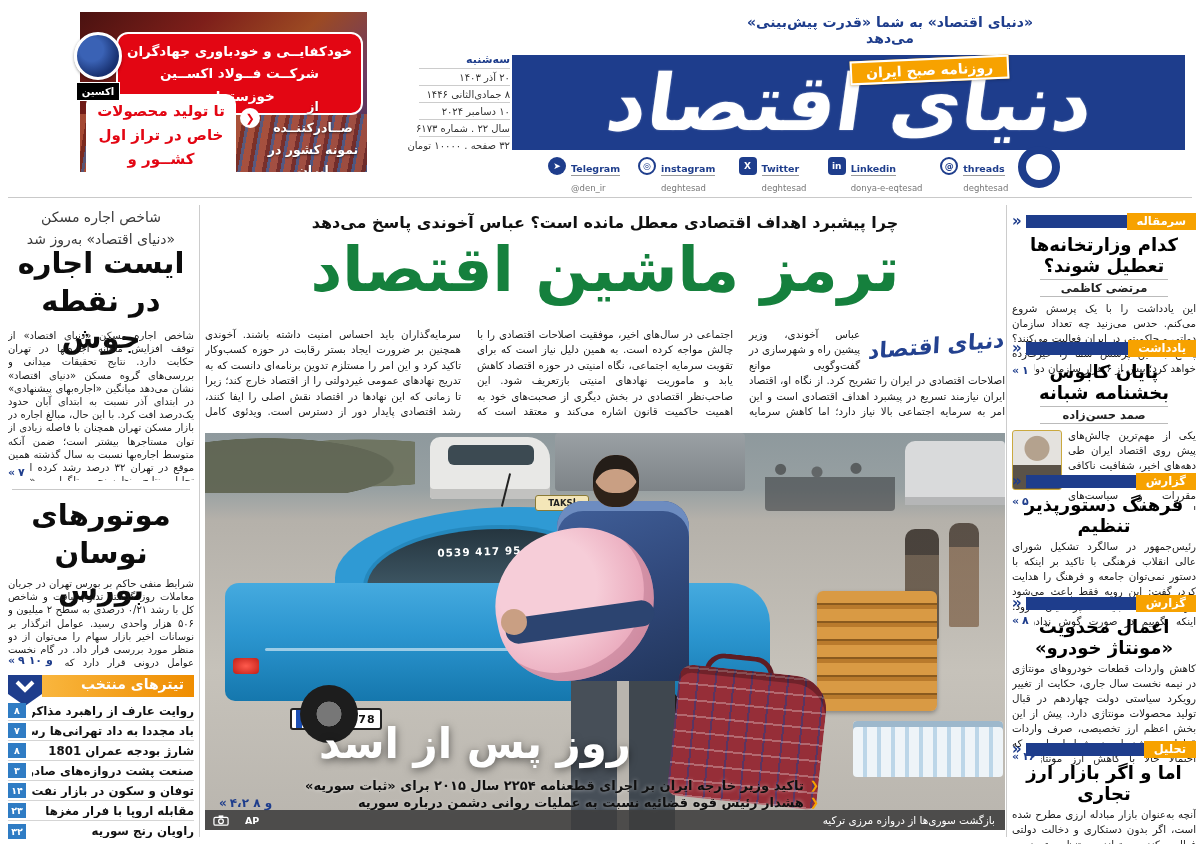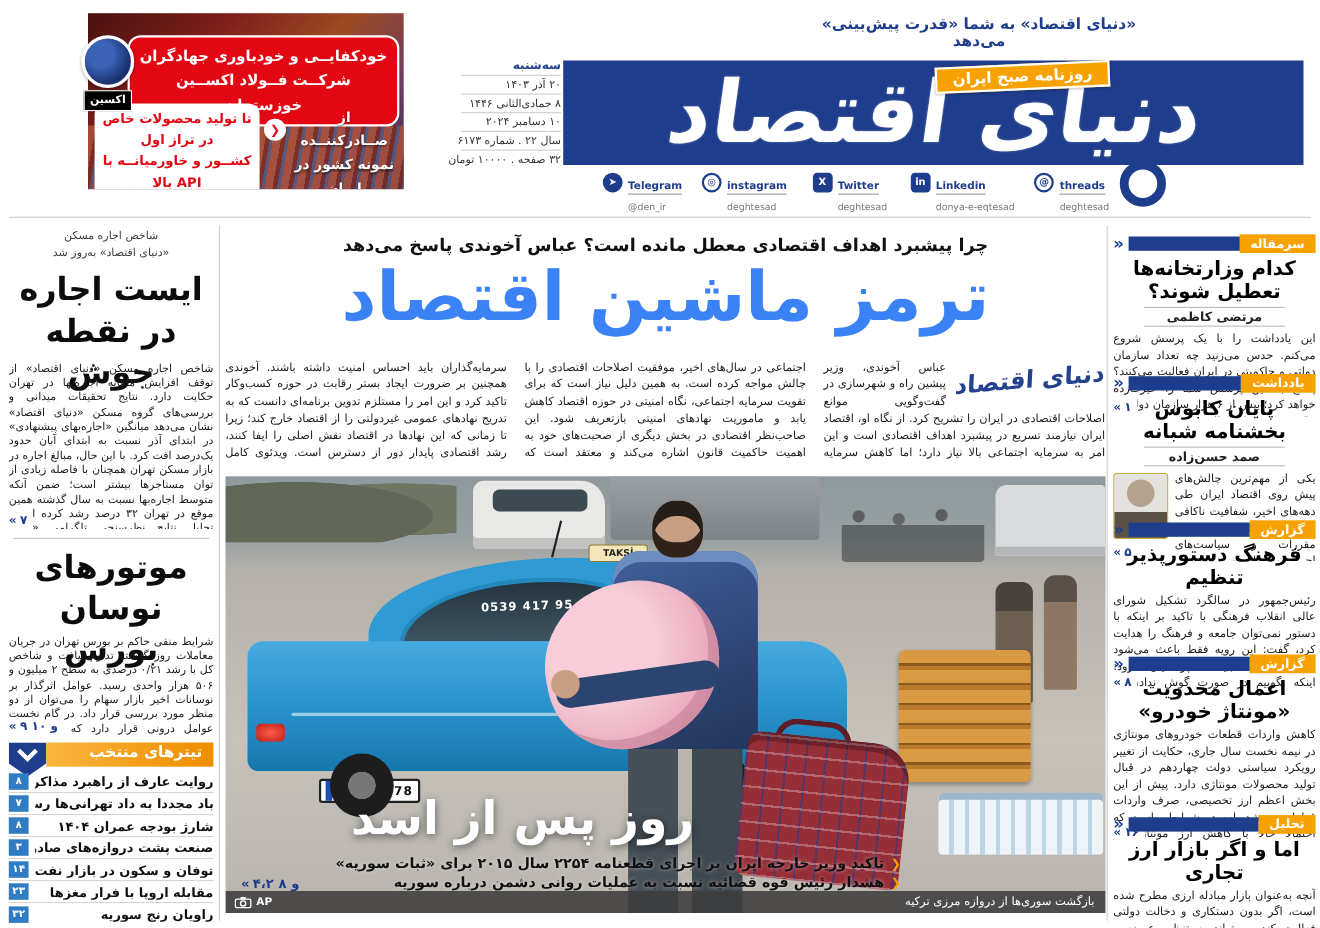--- a/index.html
+++ b/index.html
@@ -29,57 +29,57 @@
   .hsep { position:absolute; left:8px; right:8px; top:197px; border-top:1px solid #c9c9c9; }
 
   
   .ad { position:absolute; left:80px; top:12px; width:287px; height:160px; overflow:hidden;
         background:linear-gradient(135deg,#4a1210 0%,#7e1f1a 30%,#9c4a23 55%,#6e3b63 78%,#3c2a52 100%); }
   .ad .bars { position:absolute; left:0; bottom:0; width:100%; height:58px;
         background:repeating-linear-gradient(100deg,#b0543a 0 7px,#7a2c20 7px 11px,#4e5f8a 11px 14px); opacity:.8; }
   .ad .pill { position:absolute; left:36px; top:20px; right:4px; background:#e30613; border:2px solid #fff; border-radius:12px;
         color:#fff; font-weight:bold; font-size:13.5px; text-align:center; padding:6px 8px; line-height:1.65; }
   .ad .whitebox { position:absolute; left:6px; top:82px; width:150px; background:#fff; border-radius:10px;
-        color:#e30613; font-weight:bold; font-size:12px; text-align:center; padding:5px 6px; line-height:1.6; }
+        color:#e30613; font-weight:bold; font-size:15px; text-align:center; padding:5px 6px; line-height:1.6; }
   .ad .freetxt { position:absolute; right:8px; top:84px; width:92px; color:#fff; font-weight:bold; font-size:12.5px;
         text-align:center; line-height:1.7; text-shadow:0 1px 2px rgba(0,0,0,.6); }
   .ad .chev { position:absolute; left:160px; top:96px; color:#e30613; background:#fff; border-radius:50%; width:20px; height:20px;
         display:flex; align-items:center; justify-content:center; font-size:11px; font-weight:bold; }
   .adlogo-circle { position:absolute; left:74px; top:32px; width:48px; height:48px; border-radius:50%;
         background:radial-gradient(circle at 35% 35%, #3a62b5 0 30%, #183170 70%); border:3px solid #fff; z-index:5; box-shadow:0 1px 3px rgba(0,0,0,.4);}
   .adlogo-tag { position:absolute; left:76px; top:82px; width:44px; background:#000000; color:#fff; font-size:10px; font-weight:bold;
         text-align:center; padding:3px 2px; z-index:5; border:1px solid #fff; }
 
   
   .vrule { position:absolute; top:205px; height:632px; border-left:1px solid #ccc; }
   .pre { white-space:pre-line; }
 
   
   .leftcol { position:absolute; left:8px; top:205px; width:186px; height:636px; }
-  .kicker-sm { position:absolute; top:2px; left:0; right:0; text-align:center; font-size:10px; color:#3a3a3a; line-height:1.55; }
+  .kicker-sm { position:absolute; top:2px; left:0; right:0; text-align:center; font-size:14px; color:#3a3a3a; line-height:1.55; }
   .head-lg { position:absolute; left:0; right:0; text-align:center; font-weight:bold; color:#0c0c0c; font-size:29px; line-height:1.3; letter-spacing:-.5px; }
   .bodytxt { font-size:10px; line-height:1.32; text-align:justify; color:#1a1a1a; overflow:hidden; position:absolute; left:0; right:0; }
   .pref { direction:ltr; display:inline-flex; gap:3px; color:#1e3d8c; font-weight:bold; font-size:11px; }
   .bodytxt .pref { position:absolute; left:0; bottom:0; background:#fff; padding:0 5px 0 0; }
   .lsep { position:absolute; left:4px; right:4px; border-top:1px solid #c9c9c9; }
   .titrbar { position:absolute; left:0; right:0; top:470px; height:22px; }
   .titrbar .bar { position:absolute; left:34px; right:0; top:0; height:22px; background:linear-gradient(to left,#ef8d00,#f9b63e);
         color:#fff; font-weight:bold; font-size:14px; text-align:right; padding:1px 10px 0 0; }
   .titrbar svg { position:absolute; left:0; top:0; }
   .titrlist { position:absolute; left:0; right:0; top:496px; }
   .titem { display:flex; align-items:center; height:20px; border-bottom:1px solid #d5d5d5; }
   .titem:last-child { border-bottom:none; }
   .titem .t { flex:1; font-size:11.8px; font-weight:bold; color:#111; white-space:nowrap; overflow:hidden; }
   .titem .n { width:18px; height:15px; background:#2f7cc4; color:#fff; font-size:9.5px; font-weight:bold;
         display:flex; align-items:center; justify-content:center; margin-right:6px; }
 
   
   .center { position:absolute; left:205px; top:205px; width:800px; height:632px; }
   .main-kicker { position:absolute; top:8px; left:0; right:0; text-align:center; font-size:16px; font-weight:bold; color:#111; }
-  .main-head { position:absolute; top:28px; left:0; right:0; text-align:center; font-size:62px; font-weight:bold; color:#3b82f6; letter-spacing:-1px; }
+  .main-head { position:absolute; top:28px; left:0; right:0; text-align:center; font-size:62px; font-weight:bold; color:#15803d; letter-spacing:-1px; }
   .lead { position:absolute; top:122px; left:0; right:0; height:100px; overflow:hidden; column-count:3; column-gap:16px;
           font-size:10.3px; line-height:1.5; text-align:justify; color:#1a1a1a; }
   .stamp { float:right; color:#23418f; font-weight:bold; font-size:22px; transform:rotate(-5deg) skewX(-8deg); margin:2px 0 4px 8px; }
 
   
   .photo { position:absolute; left:0; top:228px; width:800px; height:397px; overflow:hidden; background:
         linear-gradient(180deg,#8e999d 0%,#97a0a2 14%,#b5b1aa 22%,#c6c2ba 60%,#b9b5ae 100%); }
   .ph { position:absolute; }
   .trees { left:0; top:0; width:210px; height:60px; background:radial-gradient(ellipse at 30% 60%,#5a5f4a 0 60%,transparent 61%),radial-gradient(ellipse at 75% 50%,#6a6f58 0 55%,transparent 56%); opacity:.85; }
   .truck-cab { left:225px; top:4px; width:120px; height:62px; background:#e8e8e6; border-radius:10px 22px 4px 4px; box-shadow:inset 0 -10px 0 #c2c2c0; }
@@ -122,21 +122,21 @@
   .vendor { left:700px; top:96px; width:34px; height:110px; background:linear-gradient(#2e2620 26px,#5a4a3a 26px); border-radius:10px 10px 2px 2px; opacity:.8; }
   .vendor2 { left:744px; top:90px; width:30px; height:104px; background:linear-gradient(#33261c 24px,#7a5c42 24px); border-radius:10px 10px 2px 2px; opacity:.7; }
   
   .photo-head { left:110px; top:286px; width:320px; text-align:center; color:#fff; font-size:42px; font-weight:bold; text-shadow:0 2px 8px rgba(0,0,0,.55); }
   .bullets { left:14px; top:344px; width:600px; }
   .brow { display:flex; align-items:center; gap:6px; height:17px; }
   .bmark { color:#f7a200; font-size:11px; font-weight:bold; }
   .btext { font-size:13px; font-weight:bold; color:#101010; white-space:nowrap; text-shadow:0 0 4px rgba(255,255,255,.5); }
   .brow .pref { margin-left:0; margin-right:auto; font-size:12px; }
   .capbar { left:0; right:0; bottom:0; height:20px; background:rgba(62,62,62,.88); display:flex; align-items:center; color:#fff; }
-  .capbar .credit { display:flex; align-items:center; gap:4px; direction:ltr; order:2; margin-right:auto; padding:0 8px; font-size:9.5px; font-weight:bold; }
+  .capbar .credit { display:flex; align-items:center; gap:16px; direction:ltr; order:2; margin-right:auto; padding:0 8px; font-size:9.5px; font-weight:bold; }
   .capbar .cap { order:1; font-size:10.5px; padding:0 10px; }
 
   
   .sidebar { position:absolute; left:1012px; top:205px; width:184px; height:636px; }
   .sec { position:absolute; left:0; right:0; }
   .sechead { display:flex; align-items:center; height:17px; margin-bottom:4px; }
   .seclabel { background:#f7a200; color:#fff; font-size:11.5px; font-weight:bold; padding:1px 10px 2px; }
   .secbar { flex:1; height:13px; background:#1e3d8c; margin-left:4px; }
   .secchev { color:#1e3d8c; font-weight:bold; font-size:15px; line-height:1; }
   .sechl { text-align:center; font-size:18px; font-weight:bold; color:#000; letter-spacing:-.3px; margin:2px 0 3px; }
@@ -251,21 +251,21 @@
     <div class="titrlist">
       <div class="titem">
           <span class="t">روایت عارف از راهبرد مذاکراتی</span>
           <span class="n">۸</span>
         </div>
       <div class="titem">
           <span class="t">باد مجددا به داد تهرانی‌ها رسید</span>
           <span class="n">۷</span>
         </div>
       <div class="titem">
-          <span class="t">شارژ بودجه عمران ۱۴۰۴</span>
+          <span class="t">شارژ بودجه عمران 1801</span>
           <span class="n">۸</span>
         </div>
       <div class="titem">
           <span class="t">صنعت پشت دروازه‌های صادرات</span>
           <span class="n">۳</span>
         </div>
       <div class="titem">
           <span class="t">توفان و سکون در بازار نفت</span>
           <span class="n">۱۴</span>
         </div>

